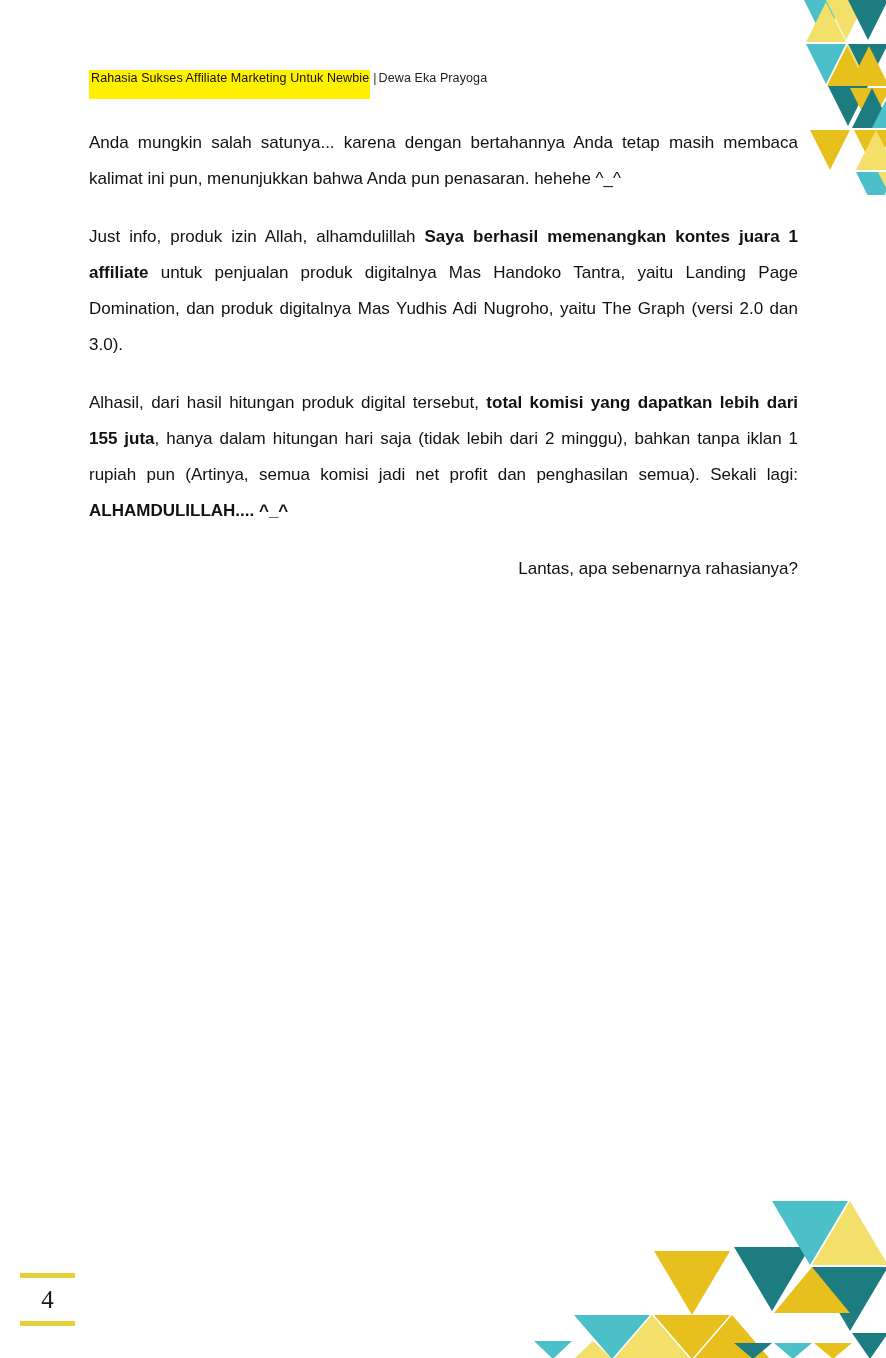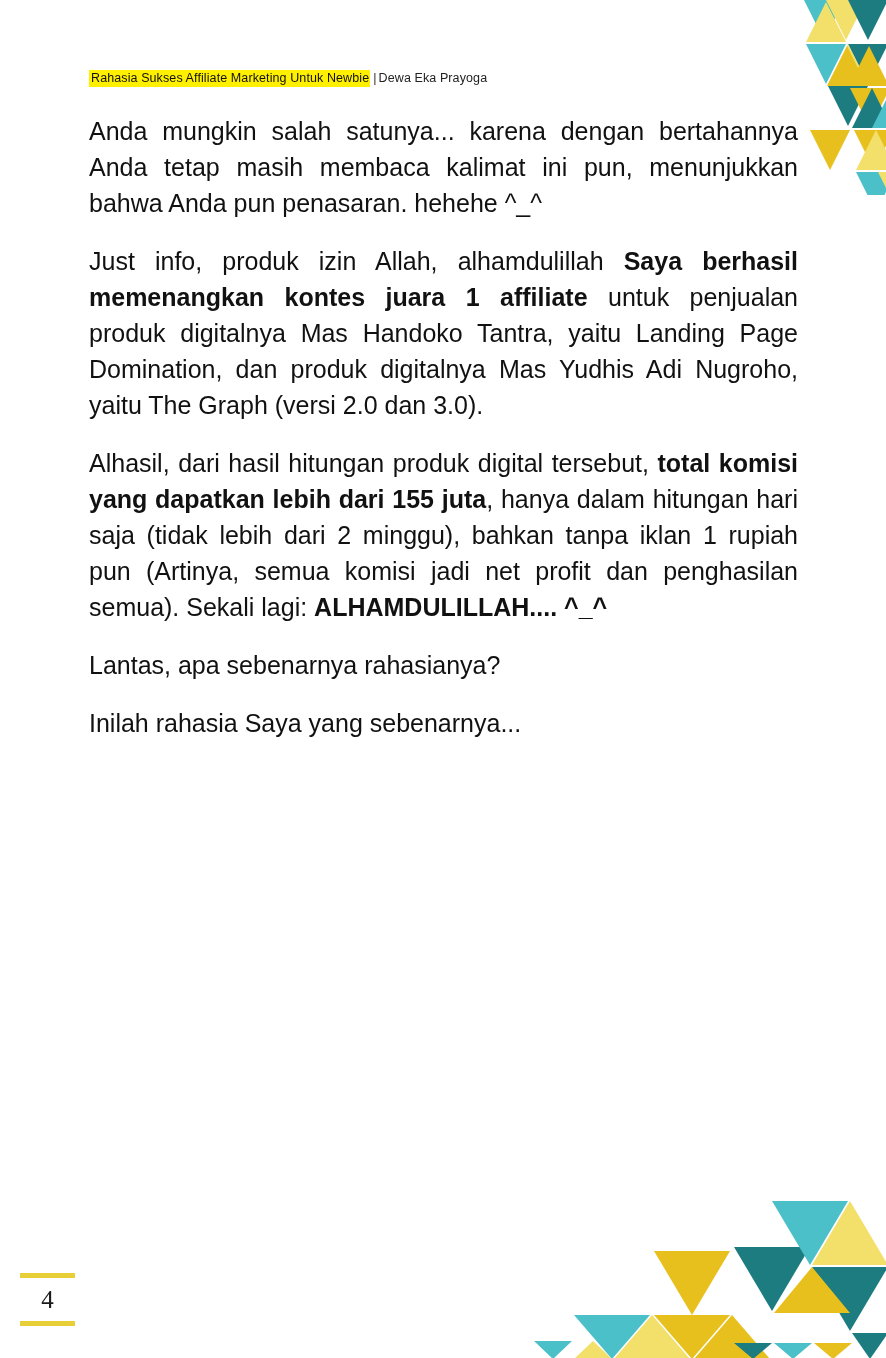--- a/index.html
+++ b/index.html
@@ -44,53 +44,53 @@
     position: absolute;
     left: 89px;
     top: 70px;
     font-size: 12.5px;
     line-height: 16px;
     white-space: nowrap;
     letter-spacing: 0.1px;
   }
   #running-header .hl {
     background: #FFF000;
-    padding: 1px 1px 2px 2px;
+    padding: 1px 1px 14px 2px;
     color: #111111;
   }
   #running-header .sep {
     color: #333333;
     padding: 0 2px 0 3px;
   }
   #running-header .author {
     color: #222222;
   }
 
   
   #content {
     position: absolute;
     left: 89px;
     top: 113px;
     width: 709px;
   }
   .para {
-    font-size: 25px;
+    font-size: 17px;
     line-height: 36px;
     text-align: justify;
     text-justify: inter-word;
-    margin: 0 0 22px 0;
+    margin: 12px 0 22px 0;
     color: #111111;
     -webkit-hyphens: none;
     hyphens: none;
   }
   .para:last-child {
     margin-bottom: 0;
   }
   .para.nojust {
-    text-align: left;
+    text-align: right;
   }
   .para b {
     font-weight: bold;
   }
 
   
   #page-number-block {
     position: absolute;
     left: 20px;
     bottom: 32px;
@@ -176,20 +176,19 @@
 
 <div id="running-header">
   <span class="hl">Rahasia Sukses Affiliate Marketing Untuk Newbie</span><span class="sep">|</span><span class="author">Dewa Eka Prayoga</span>
 </div>
 
 <div id="content">
     <div class="para"><span>Anda mungkin salah satunya... karena dengan bertahannya Anda tetap masih membaca kalimat ini pun, menunjukkan bahwa Anda pun penasaran. hehehe ^_^</span></div>
     <div class="para"><span>Just info, produk izin Allah, alhamdulillah </span><b>Saya berhasil memenangkan kontes juara 1 affiliate</b><span> untuk penjualan produk digitalnya Mas Handoko Tantra, yaitu Landing Page Domination, dan produk digitalnya Mas Yudhis Adi Nugroho, yaitu The Graph (versi 2.0 dan 3.0).</span></div>
     <div class="para"><span>Alhasil, dari hasil hitungan produk digital tersebut, </span><b>total komisi yang dapatkan lebih dari 155 juta</b><span>, hanya dalam hitungan hari saja (tidak lebih dari 2 minggu), bahkan tanpa iklan 1 rupiah pun (Artinya, semua komisi jadi net profit dan penghasilan semua). Sekali lagi: </span><b>ALHAMDULILLAH.... ^_^</b></div>
     <div class="para nojust"><span>Lantas, apa sebenarnya rahasianya?</span></div>
-    <div class="para nojust"><span>Inilah rahasia Saya yang sebenarnya...</span></div>
   </div>
 
 <div id="page-number-block">
   <div class="rule top"></div>
   <div class="num">4</div>
   <div class="rule bottom"></div>
 </div>
 
 </body></html>

